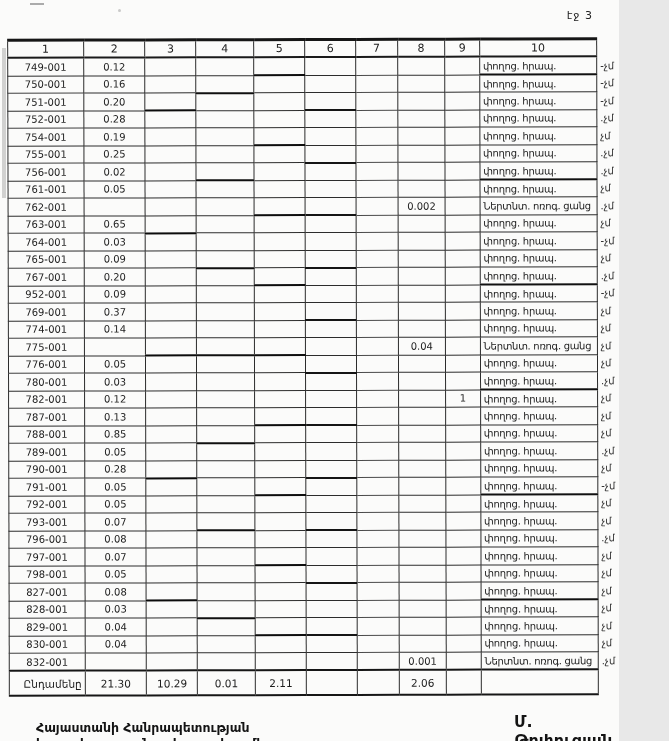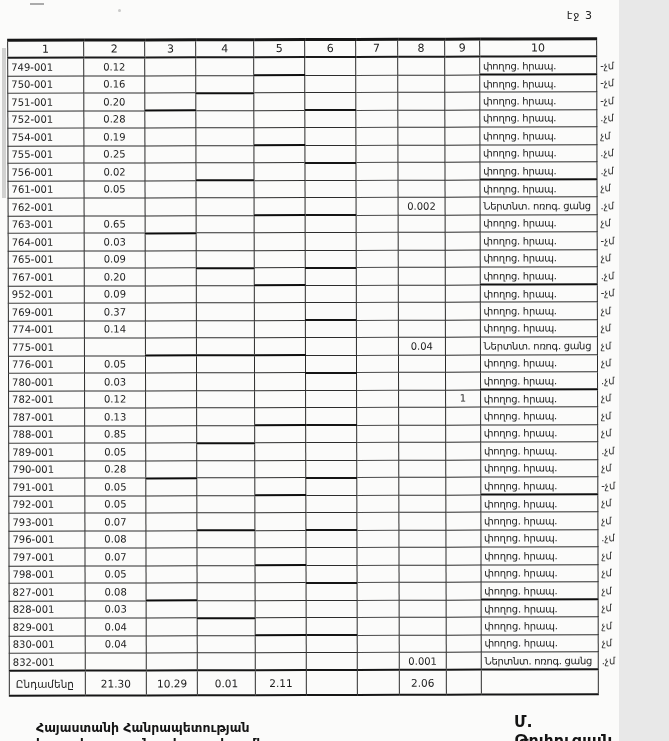--- a/index.html
+++ b/index.html
@@ -37,21 +37,21 @@
   }
   .doc-table thead th{
     font-weight:400;
     font-size:11px;
     text-align:center;
     height:15px;
     border-top:3px solid #161616;
     border-bottom:2px solid #1a1a1a;
   }
   .doc-table tbody td{height:16px;}
-  .col-code{text-align:left;padding-left:4px;border-left:2px solid #161616;}
+  .col-code{text-align:center;padding-left:4px;border-left:2px solid #161616;}
   .col-val{text-align:center;}
   .col-desc{text-align:left;font-size:9px;padding-left:2px;letter-spacing:-0.3px;}
   .col-margin{
     border:none !important;
     font-size:7px;color:#333;
     text-align:left;padding-left:3px;
     background:transparent;
   }
   
   .doc-table tbody tr:nth-child(4n+1) td:nth-child(5){border-bottom:2px solid #0e0e0e;}
@@ -60,21 +60,21 @@
   .doc-table tbody tr:nth-child(7n+3) td:nth-child(3){border-bottom:2px solid #0c0c0c;}
   .doc-table tbody tr:nth-child(6n+1) td:nth-child(10){border-bottom:2px solid #111;}
   .doc-table tbody tr:nth-child(2n) td:nth-child(1){border-bottom-color:#3f3f3f;}
   .doc-table tbody tr td:nth-child(7){border-bottom-color:#4a4a4a;}
   .total-row td{
     height:23px;
     font-size:10.5px;
     border-top:2px solid #161616;
     border-bottom:2px solid #161616;
   }
-  .total-row .total-label{text-align:left;padding-left:6px;}
+  .total-row .total-label{text-align:right;padding-left:6px;}
   .footer{
     position:absolute;left:36px;top:720px;
     font-size:12.5px;font-weight:700;
     line-height:1.28;color:#141414;
   }
   .signature{
     position:absolute;left:514px;top:712px;
     font-size:16px;font-weight:700;color:#141414;
   }
 </style>

